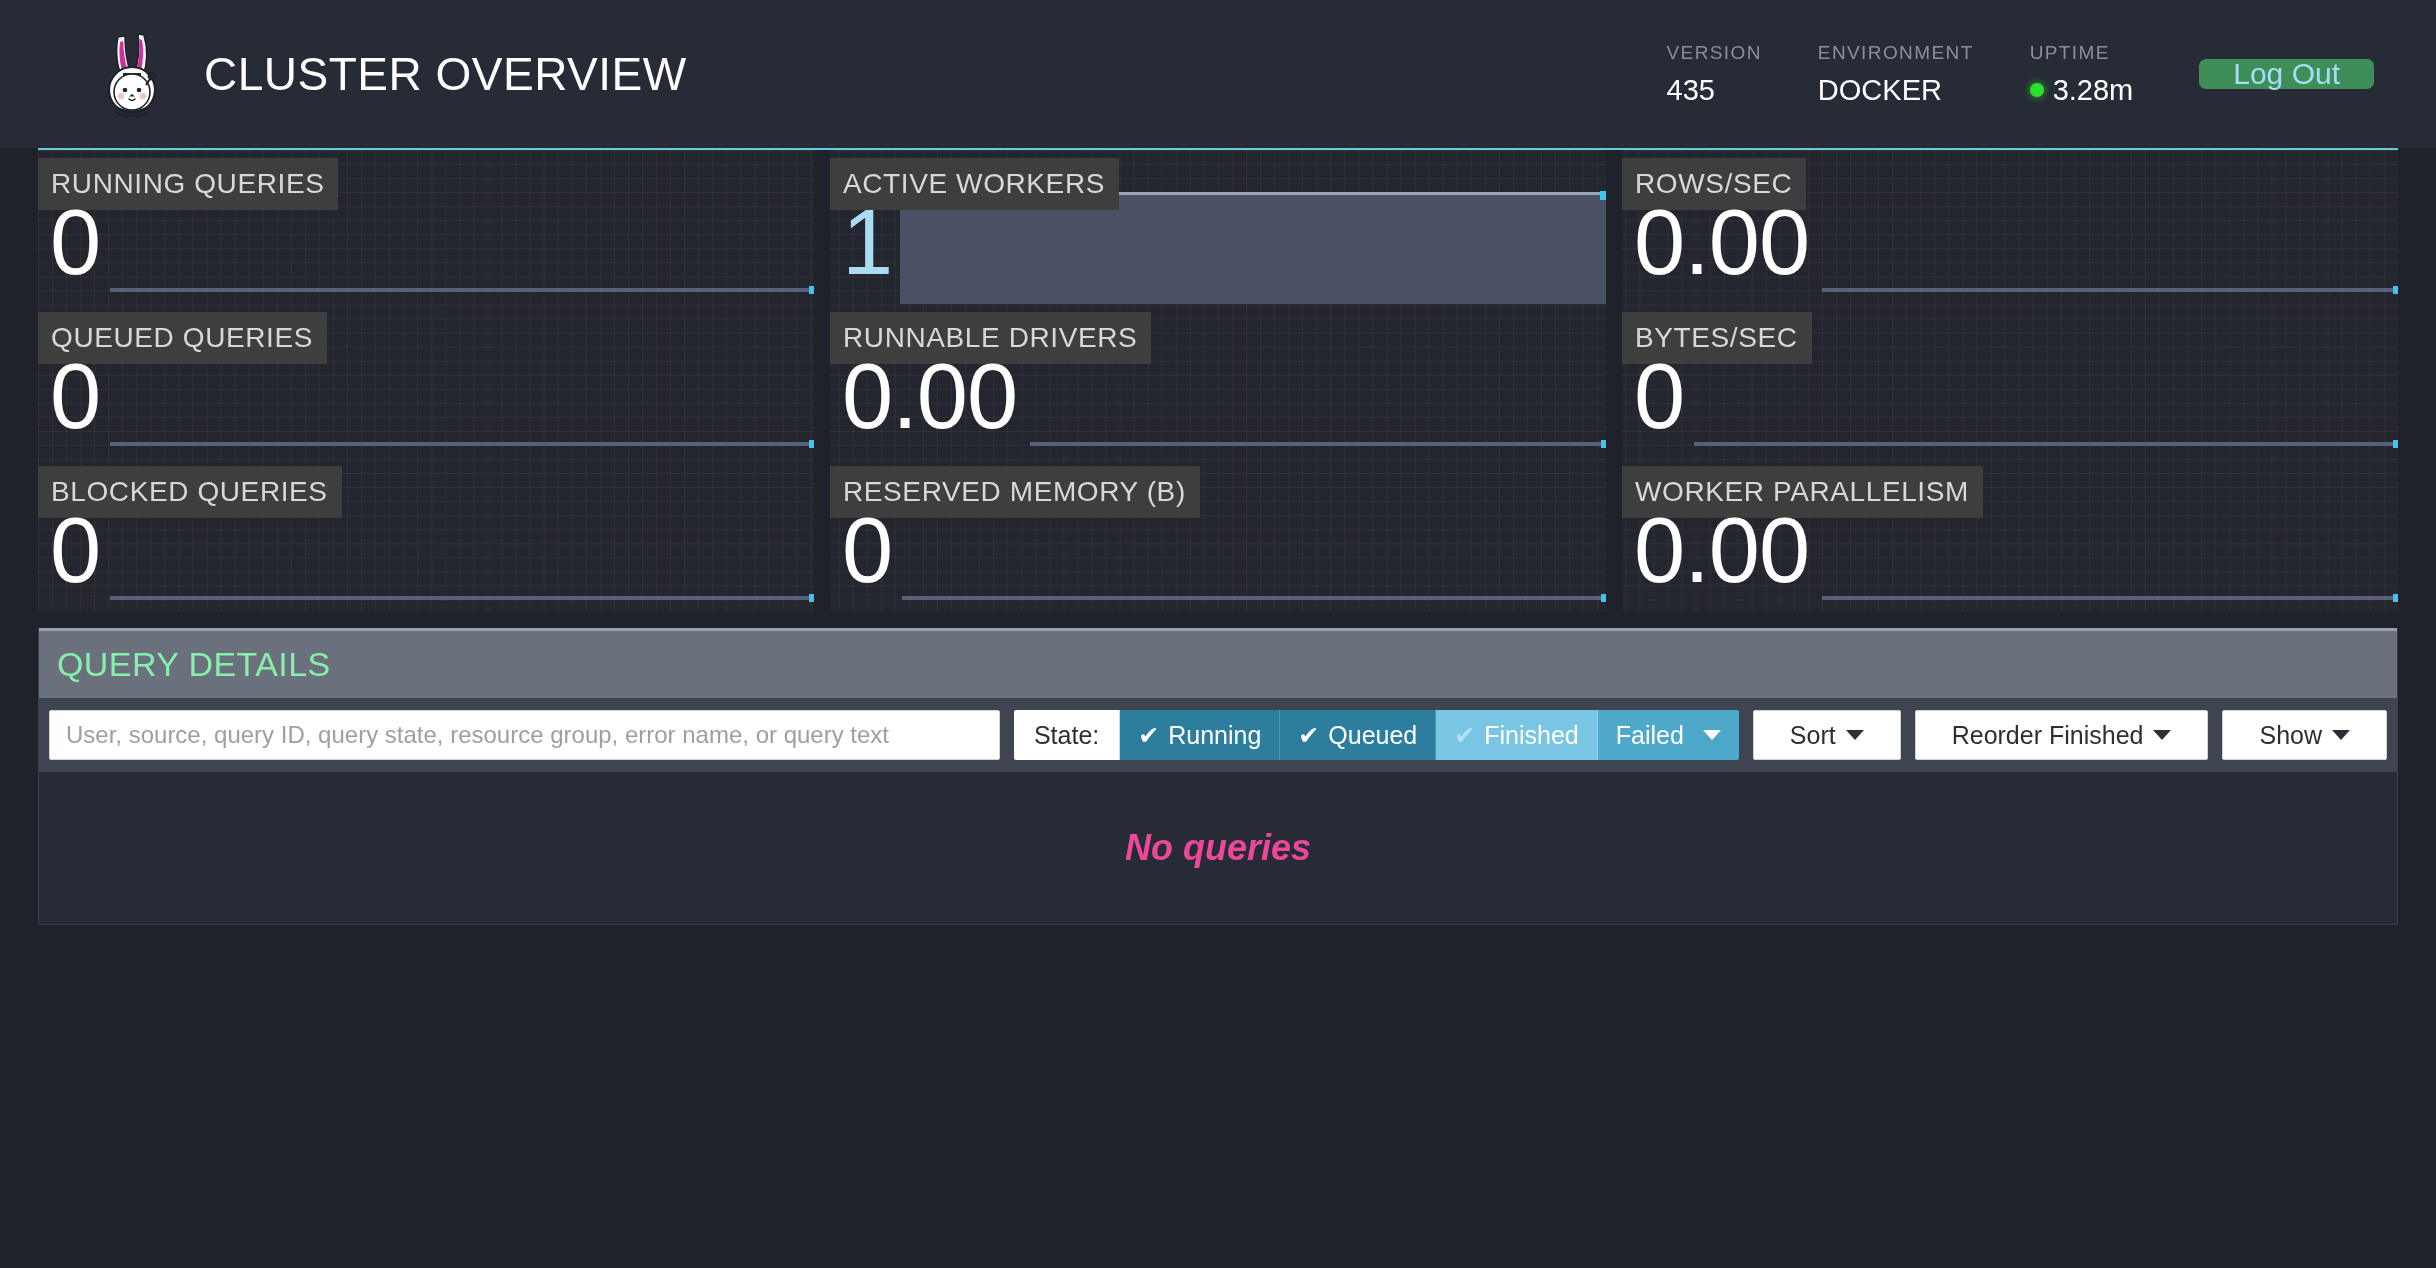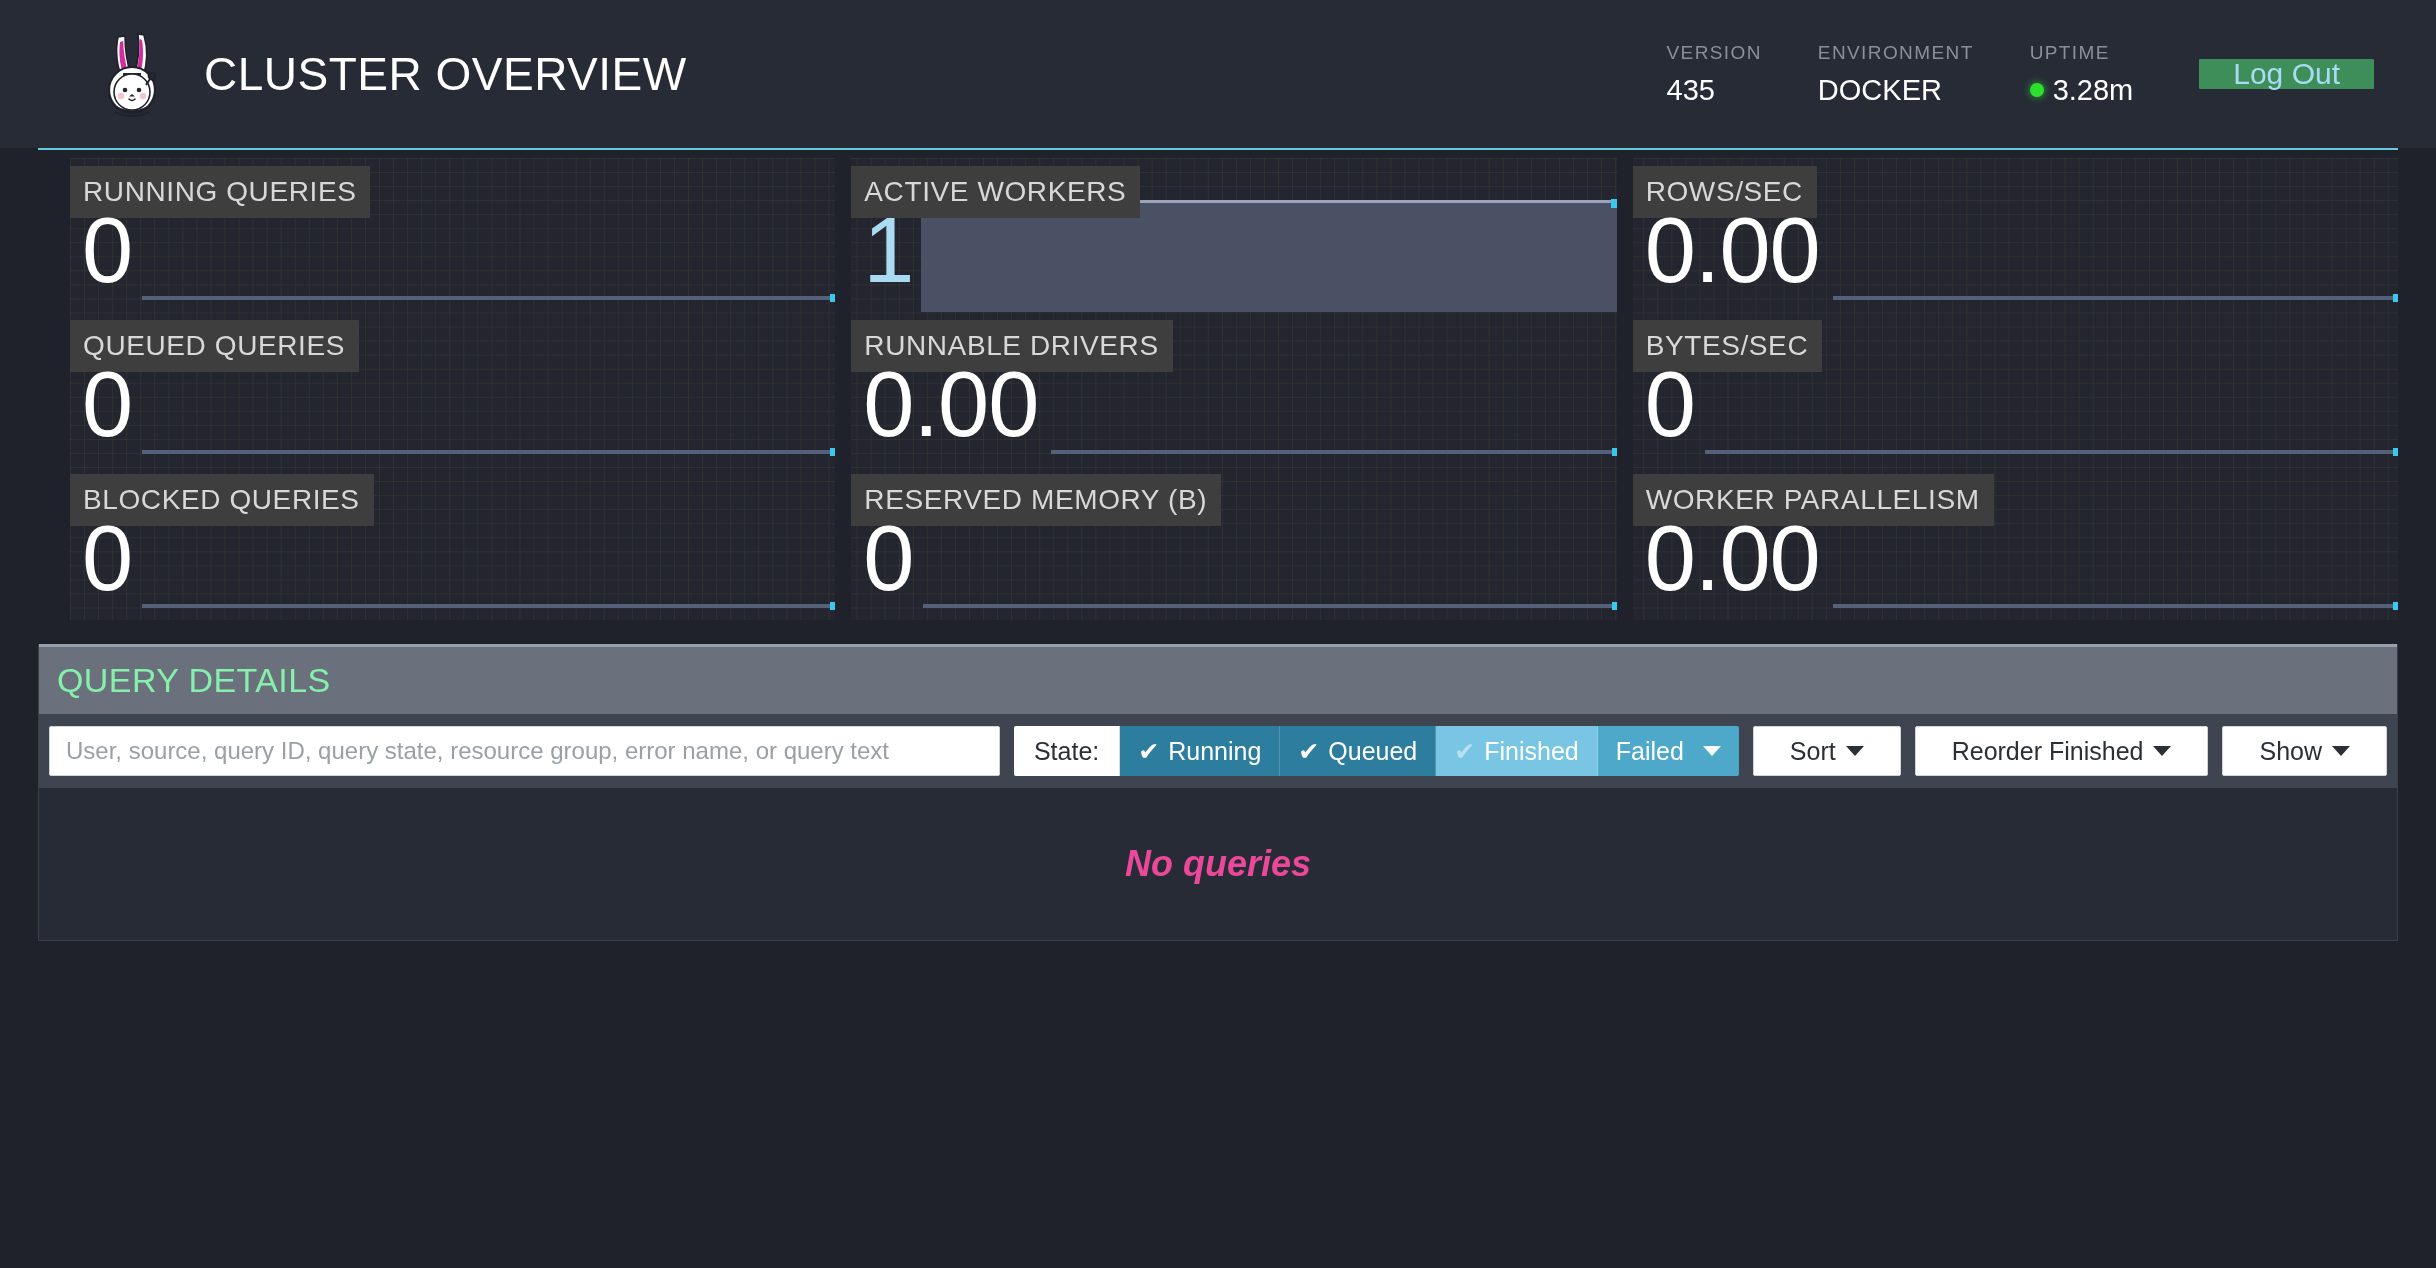--- a/index.html
+++ b/index.html
@@ -83,34 +83,33 @@
   .logout-btn {
     margin-left: 38px;
     background: #3e8e5a;
     color: #a9dcf2;
     border: none;
     font-family: inherit;
     font-size: 30px;
     padding: 0 34px;
     cursor: pointer;
     line-height: 1;
-    border-radius: 1px;
+    border-radius: 7px;
   }
 
   
   .header-rule {
     height: 2px;
     background: #66ccdd;
     margin: 0 38px;
   }
 
   
   .content {
-    padding: 8px 38px;
-    margin-left: 32px;
+    padding: 0 38px;
   }
 
   .grid-wrap {
     background:
       linear-gradient(to right, rgba(120,105,70,0.16) 1px, transparent 1px) 0 0 / 14.05px 14.05px,
       linear-gradient(to bottom, rgba(120,105,70,0.16) 1px, transparent 1px) 0 0 / 14.05px 14.05px,
       #23262f;
   }
 
   .row {

